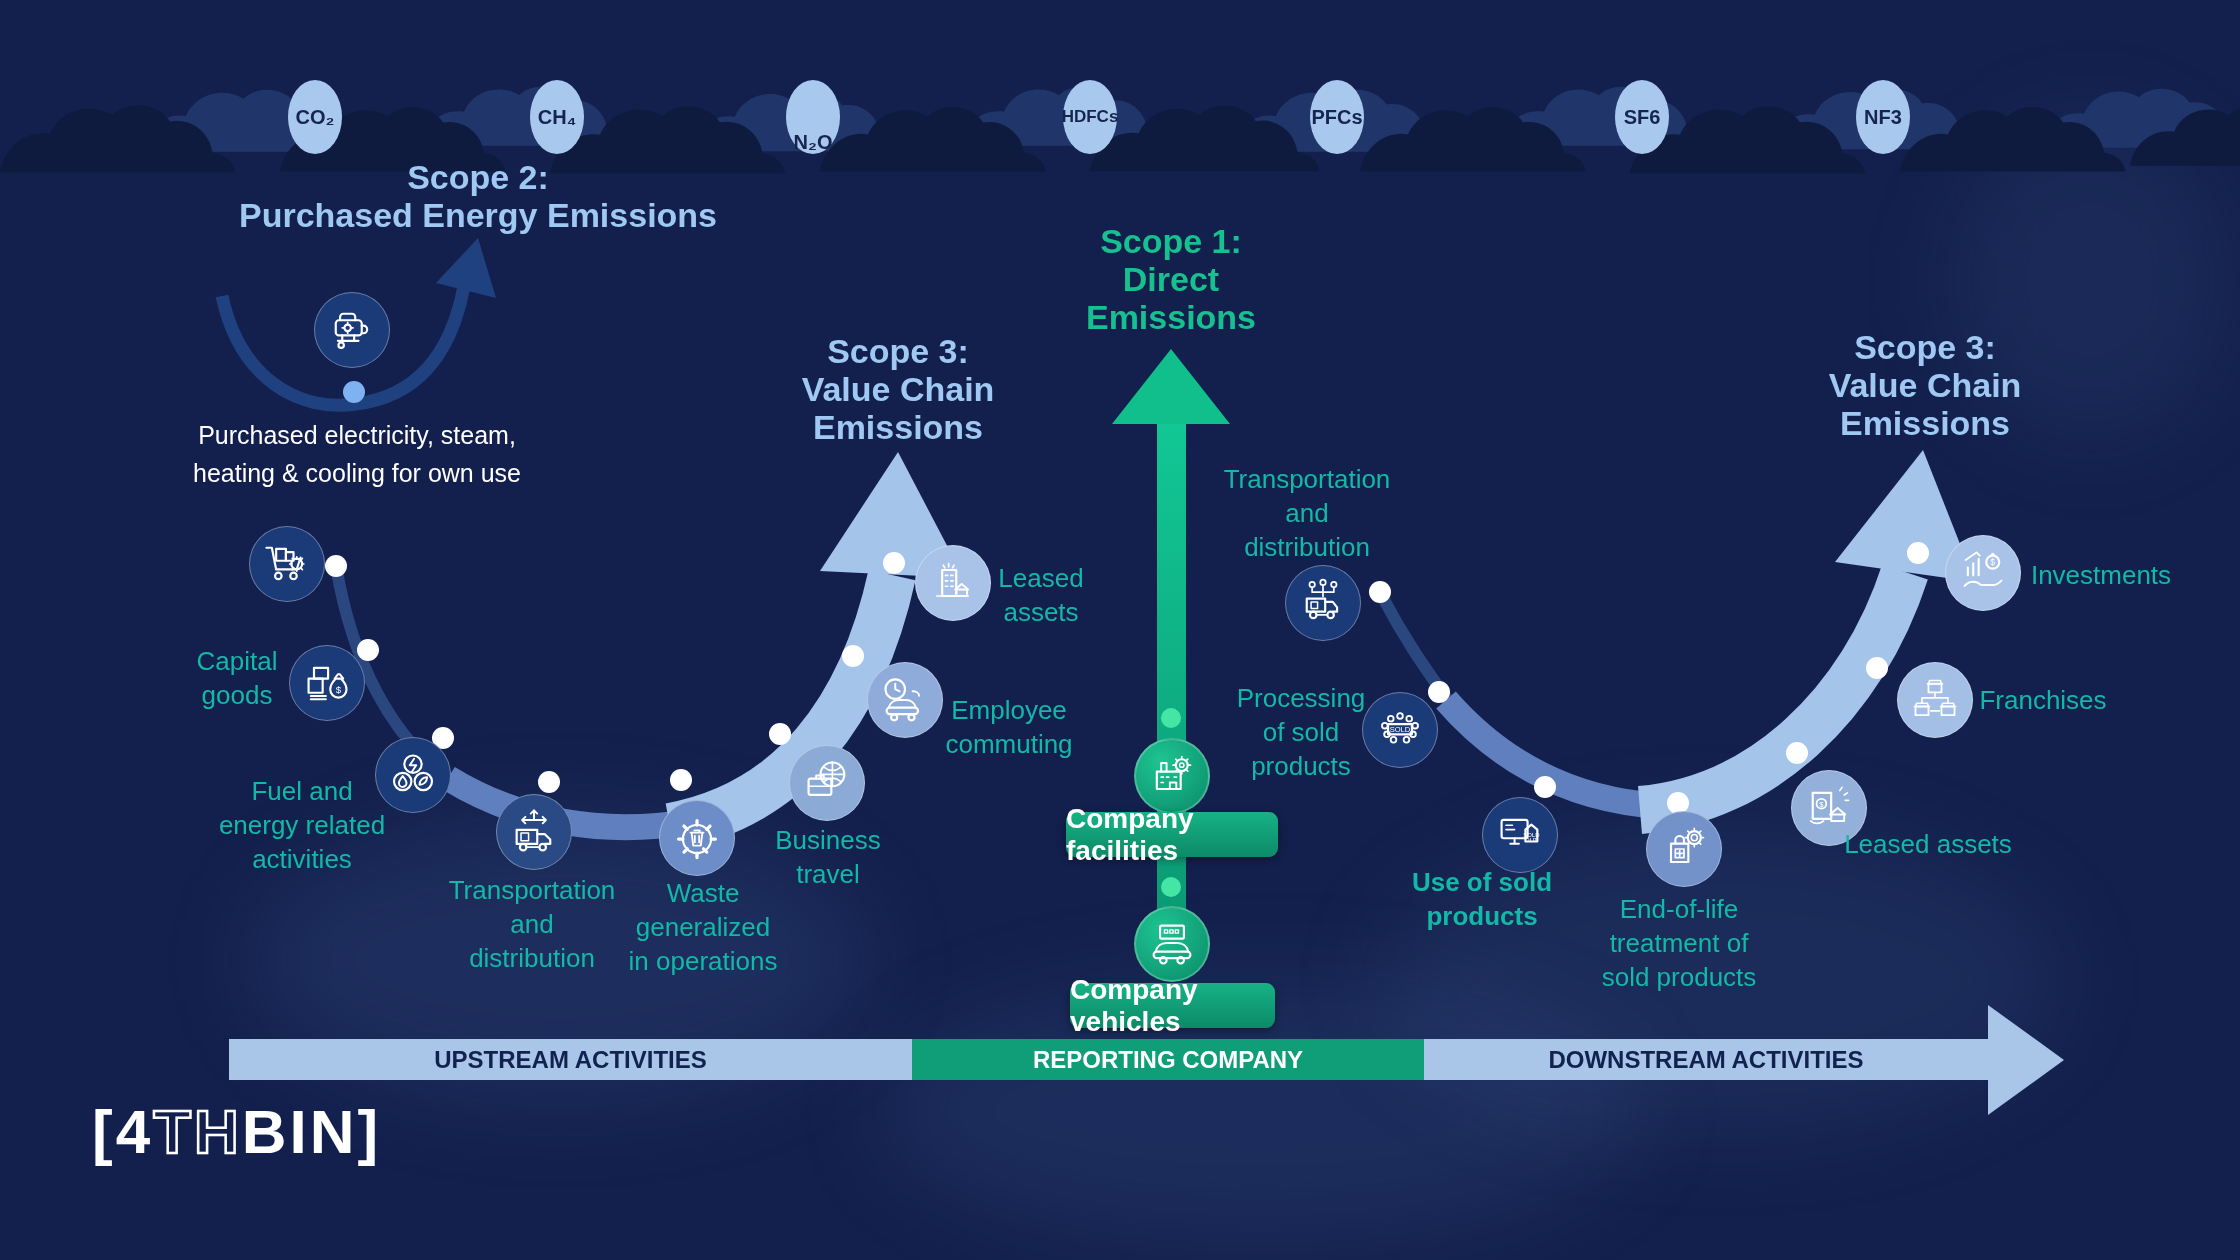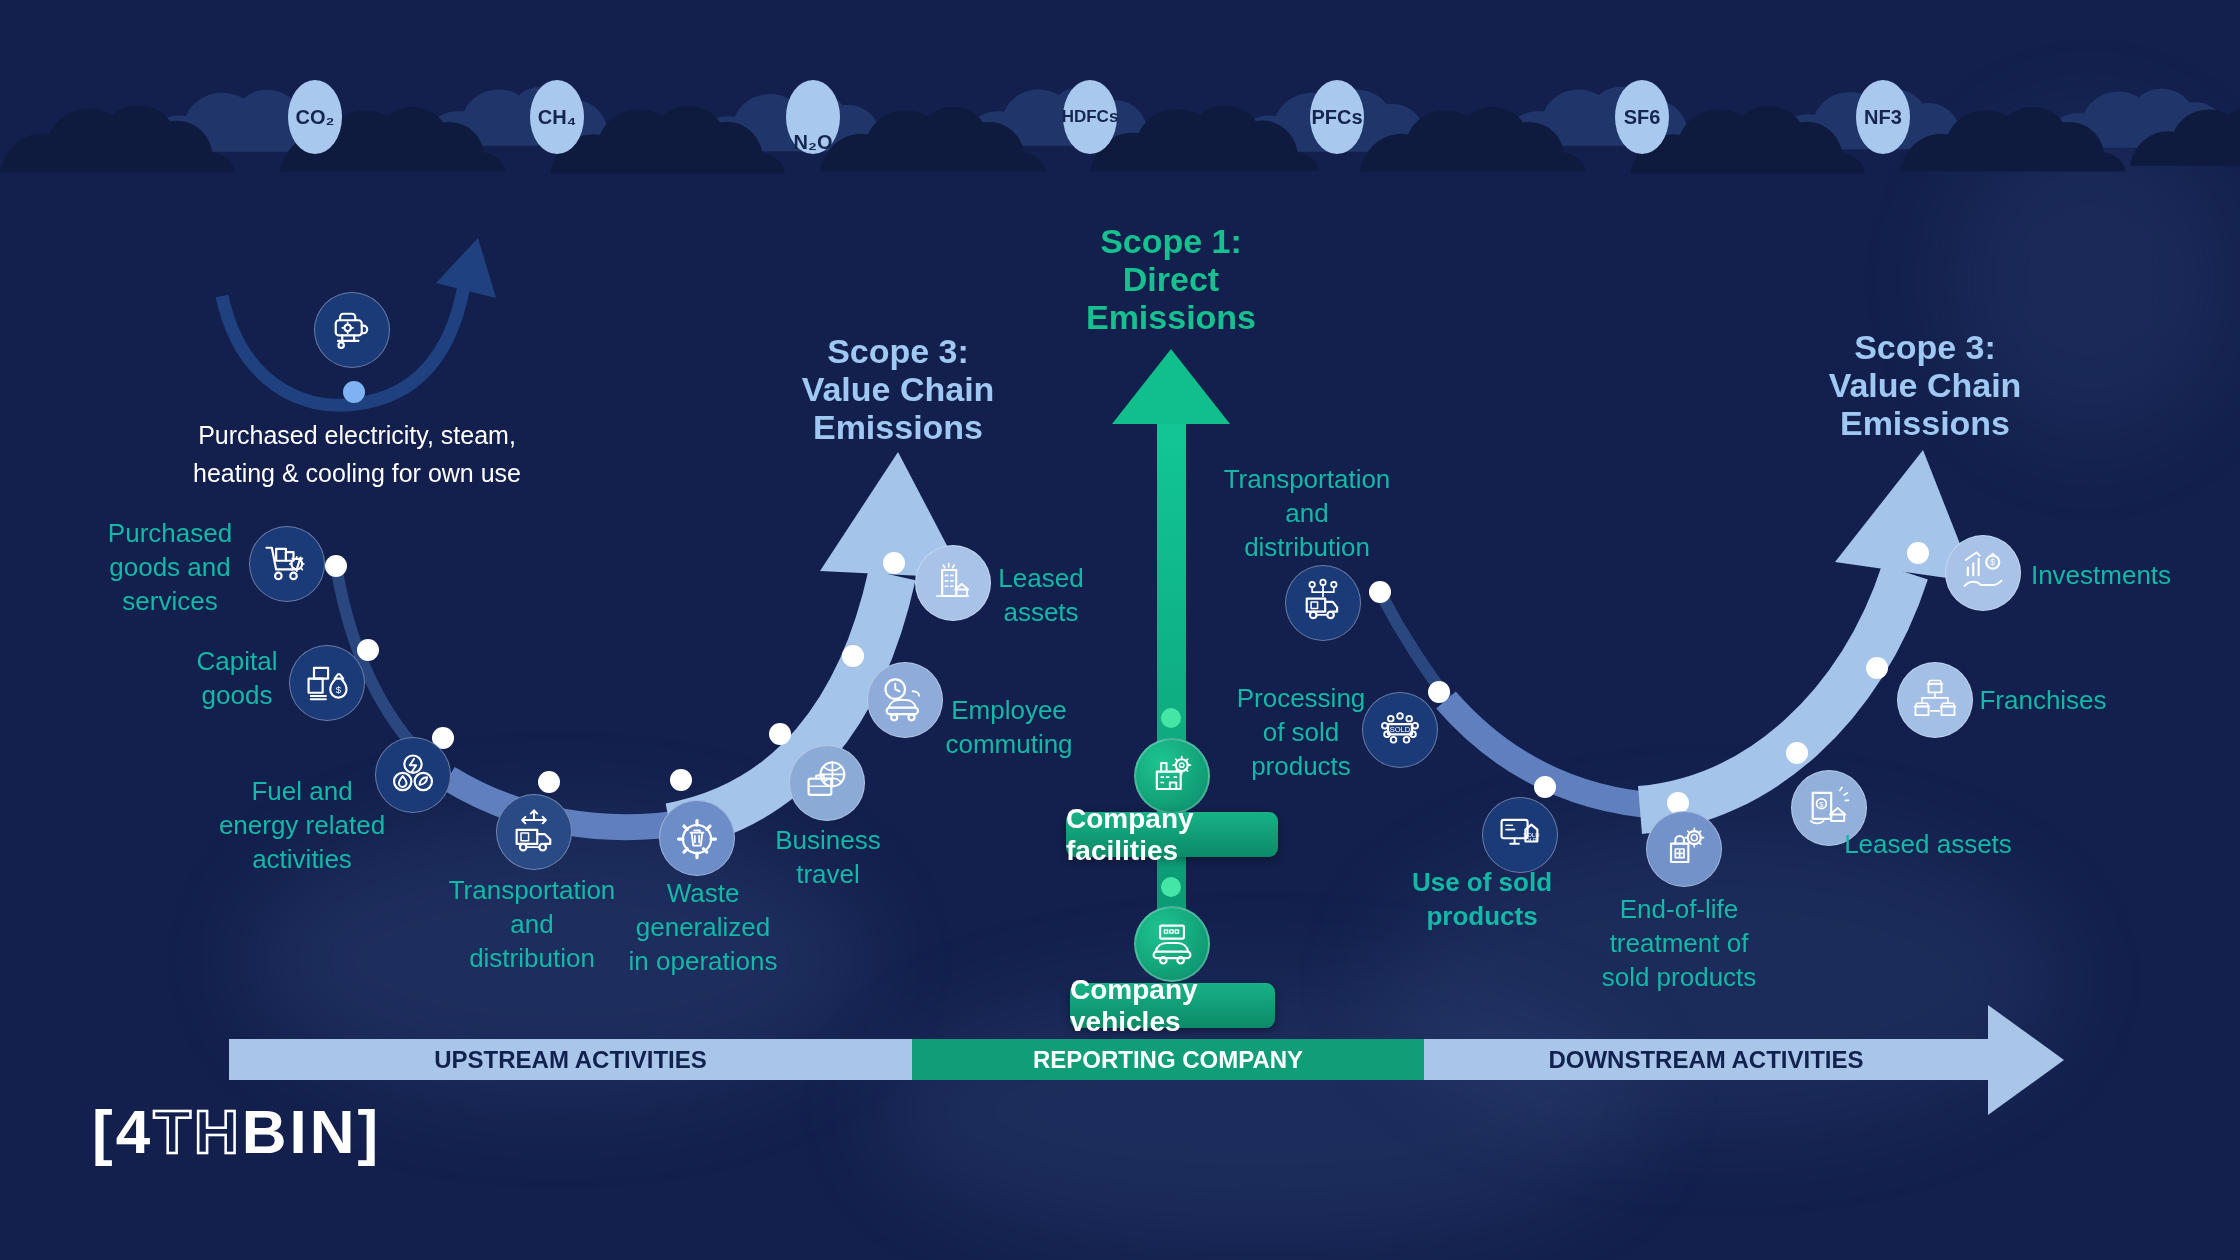--- a/index.html
+++ b/index.html
@@ -162,20 +162,22 @@
         <circle cx="1877" cy="668" r="11"></circle>
       <circle cx="1918" cy="553" r="11"></circle>
     </g>
     <circle cx="354" cy="392" r="11" fill="#7eb2f2"></circle>
     <g fill="#45e5a6">
       <circle cx="1171" cy="718" r="10"></circle>
         <circle cx="1171" cy="887" r="10"></circle>
     </g>
   </svg>
 
+  <div class="scope-title" style="left:238px;top:158px;width:480px;">Scope 2:
+Purchased Energy Emissions</div>
   <div class="scope-title green" style="left:1021px;top:222px;width:300px;">Scope 1:
 Direct
 Emissions</div>
   <div class="scope-title" style="left:748px;top:332px;width:300px;">Scope 3:
 Value Chain
 Emissions</div>
   <div class="scope-title" style="left:1775px;top:328px;width:300px;">Scope 3:
 Value Chain
 Emissions</div>
 
@@ -201,23 +203,20 @@
           <path d="M5 9h5l4 20h19l3.5-11"></path>
           <circle cx="16" cy="35" r="3"></circle>
           <circle cx="30" cy="35" r="3"></circle>
           <rect x="14" y="10" width="9" height="11"></rect>
           <rect x="23" y="13" width="7" height="8"></rect>
           <circle cx="33" cy="24" r="5"></circle>
           <path d="M33 17.5v2M33 28.5v2M26.5 24h2M37.5 24h2M36.8 20.2l1.4-1.4M28.8 29.2l1.4-1.4M36.8 27.8l1.4 1.4M28.8 18.8l1.4 1.4" stroke-width="1.6"></path>
         </svg>
       </span>
   </div>
-  <div class="label" style="left:85px;top:516px;width:170px;">Purchased
-goods and
-services</div>
 
   <div class="circle c-navy" style="left:289px;top:645px;">
     <span>
         <svg viewBox="0 0 48 48" width="52" height="52" fill="none" stroke="#ffffff" stroke-width="2" stroke-linecap="round" stroke-linejoin="round">
           <rect x="7" y="20" width="13" height="13"></rect>
           <rect x="12" y="10" width="13" height="10"></rect>
           <path d="M9 36h14M9 39h14" stroke-width="1.8"></path>
           <path d="M31 20l3-4h2l3 4" stroke-width="1.8"></path>
           <path d="M34 20h-2c-4 4-5 8-5 10a7.5 7.5 0 0 0 15 0c0-2-1-6-5-10h-3z"></path>
           <text x="34.5" y="33" text-anchor="middle" font-size="9" fill="#fff" stroke="none" font-family="sans-serif">$</text>

